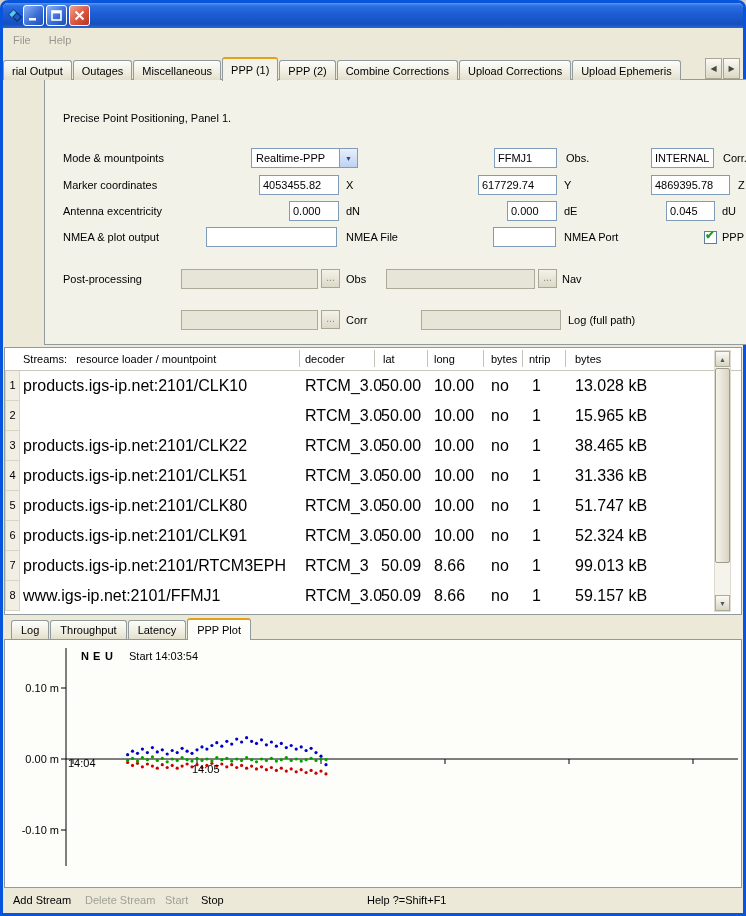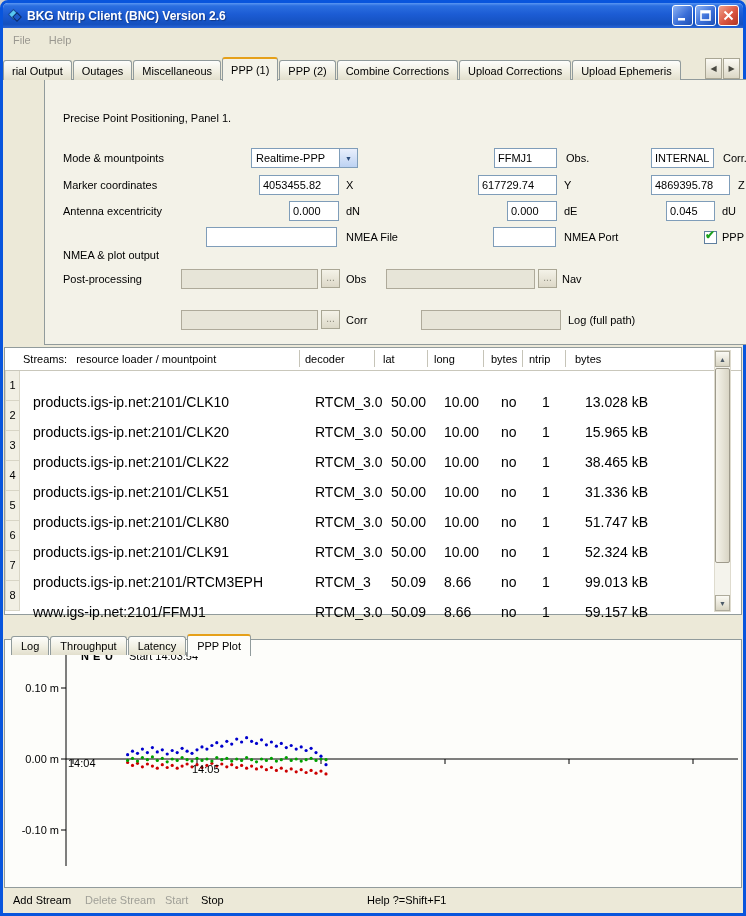--- a/index.html
+++ b/index.html
@@ -37,29 +37,29 @@
   .checkbox{position:absolute;width:13px;height:13px;box-sizing:border-box;border:1px solid #5f7f9f;background:#fff;cursor:pointer;}
   .checkbox .chk{position:absolute;left:0px;top:-4px;font-size:12px;color:#1ca11c;font-weight:bold;}
   
   .streams{position:absolute;top:344px;left:1px;width:738px;height:268px;background:#fff;border:1px solid #919b9c;box-sizing:border-box;z-index:2;}
   .thead{position:absolute;top:0;left:0;right:0;height:22px;background:#fff;border-bottom:1px solid #c9c7bb;}
   .thead .hc{position:absolute;top:0;height:22px;line-height:22px;font-size:11px;color:#000;white-space:pre;}
   .vline{position:absolute;top:2px;height:17px;width:1px;background:#c6c4b8;}
   .srow{position:absolute;left:0;right:18px;height:30px;cursor:default;}
   .snum{position:absolute;left:0;top:0;width:15px;height:30px;box-sizing:border-box;background:#f1efe4;border:1px solid #d8d5c6;border-top:none;
     font-size:11px;line-height:28px;text-align:center;color:#000;}
-  .sc{position:absolute;top:16px;height:30px;line-height:30px;font-size:14px;color:#000;white-space:nowrap;margin-left:10px;}
+  .sc{position:absolute;top:0;height:30px;line-height:30px;font-size:16px;color:#000;white-space:nowrap;}
   .c-mount{left:18px}.c-dec{left:300px}.c-lat{left:376px}.c-long{left:429px}.c-nmea{left:486px}.c-ntrip{left:527px}.c-bytes{left:570px}
   
   .vscroll{position:absolute;right:10px;top:2px;width:17px;height:262px;background:#f4f3ec;border:1px solid #dedbce;box-sizing:border-box;}
   .sbtn{position:absolute;left:0;width:15px;height:16px;background:linear-gradient(180deg,#fbfaf4,#d9d5c3);border:1px solid #aeab9c;box-sizing:border-box;
     display:flex;align-items:center;justify-content:center;font-size:7px;color:#4c5a68;cursor:pointer;}
   .sthumb{position:absolute;left:0;top:17px;width:15px;height:195px;background:linear-gradient(90deg,#f5f3ea,#d9d5c5);border:1px solid #9e9a8c;border-radius:2px;box-sizing:border-box;cursor:grab;}
   
-  .bottom-tabrow{position:absolute;top:613px;left:8px;right:0;height:23px;display:flex;align-items:flex-end;z-index:3;margin-top:16px;}
+  .bottom-tabrow{position:absolute;top:613px;left:8px;right:0;height:23px;display:flex;align-items:flex-end;z-index:3;}
   .btab{height:19px;line-height:19px;padding:0 9px;font-size:11px;border:1px solid #919b9c;border-bottom:none;border-radius:3px 3px 0 0;
     background:linear-gradient(180deg,#fdfdfb 0%,#f1efe2 55%,#e2dfcd 100%);margin-right:1px;cursor:pointer;box-sizing:border-box;}
   .btab.selected{height:22px;line-height:21px;background:#fdfdfa;border-top:2px solid #e5a01a;margin-bottom:-1px;z-index:4;position:relative;}
   
   .plot{position:absolute;top:636px;left:1px;width:738px;height:249px;background:#fdfdfa;border:1px solid #919b9c;box-sizing:border-box;z-index:2;}
   .plot svg{position:absolute;left:0;top:0;}
   .plot .ptext{position:absolute;font-size:11px;color:#000;white-space:nowrap;}
   .ylab{position:absolute;width:52px;text-align:right;font-size:11px;color:#000;}
   .leg{font-weight:bold;letter-spacing:1px;font-size:11px;}
   .leg-n{color:#cc0000}.leg-e{color:#00a000}.leg-u{color:#0000cc}
@@ -74,21 +74,20 @@
 <div id="stage">
 <div class="window">
 
   <div class="titlebar">
     <span style="display:flex;">
       <svg width="16" height="16" viewBox="0 0 16 16">
         <rect x="3" y="3" width="7" height="7" transform="rotate(45 6.5 6.5)" fill="#58c8f0" stroke="#1a4a9a" stroke-width="1"></rect>
         <rect x="7" y="6" width="6" height="6" transform="rotate(45 10 9)" fill="#1e5ac8" stroke="#0c2c6a" stroke-width="1"></rect>
       </svg>
     </span>
-    <span class="title-text">BKG Ntrip Client (BNC) Version 2.6</span>
     <span class="title-buttons">
       <span class="tbtn minmax">
         <svg width="13" height="13" viewBox="0 0 13 13">
               <rect x="2" y="9" width="7" height="2.5" fill="#fff"></rect>
             </svg>
       </span>
       <span class="tbtn minmax">
         <svg width="13" height="13" viewBox="0 0 13 13">
               <rect x="2" y="2" width="9" height="9" fill="none" stroke="#fff" stroke-width="1.6"></rect>
               <rect x="2" y="2" width="9" height="2.4" fill="#fff"></rect>
@@ -150,21 +149,21 @@
     <div class="lbl" style="left:693px;top:95px;">Z</div>
 
     <div class="lbl" style="left:18px;top:121px;">Antenna excentricity</div>
     <input class="inp" style="left: 244px; top: 121px; width: 50px;" value="0.000">
     <div class="lbl" style="left:301px;top:121px;">dN</div>
     <input class="inp" style="left: 462px; top: 121px; width: 50px;" value="0.000">
     <div class="lbl" style="left:519px;top:121px;">dE</div>
     <input class="inp" style="left: 621px; top: 121px; width: 49px;" value="0.045">
     <div class="lbl" style="left:677px;top:121px;">dU</div>
 
-    <div class="lbl" style="left:18px;top:165px;">NMEA &amp; plot output</div>
+    <div class="lbl" style="left:18px;top:147px;">NMEA &amp; plot output</div>
     <input class="inp" style="left: 161px; top: 147px; width: 131px;" value="">
     <div class="lbl" style="left:301px;top:147px;">NMEA File</div>
     <input class="inp" style="left: 448px; top: 147px; width: 63px;" value="">
     <div class="lbl" style="left:519px;top:147px;">NMEA Port</div>
     <div class="checkbox" style="left:659px;top:151px;">
       <span class="chk">✔</span>
     </div>
     <div class="lbl" style="left:677px;top:147px;">PPP Plot</div>
 
     <div class="lbl" style="left:18px;top:189px;">Post-processing</div>
@@ -204,21 +203,20 @@
       <div class="sc c-mount">products.igs-ip.net:2101/CLK10</div>
       <div class="sc c-dec">RTCM_3.0</div>
       <div class="sc c-lat">50.00</div>
       <div class="sc c-long">10.00</div>
       <div class="sc c-nmea">no</div>
       <div class="sc c-ntrip">1</div>
       <div class="sc c-bytes">13.028 kB</div>
     </div>
     <div class="srow" style="top:53px;">
       <div class="snum">2</div>
-      <div class="sc c-mount">products.igs-ip.net:2101/CLK20</div>
       <div class="sc c-dec">RTCM_3.0</div>
       <div class="sc c-lat">50.00</div>
       <div class="sc c-long">10.00</div>
       <div class="sc c-nmea">no</div>
       <div class="sc c-ntrip">1</div>
       <div class="sc c-bytes">15.965 kB</div>
     </div>
     <div class="srow" style="top:83px;">
       <div class="snum">3</div>
       <div class="sc c-mount">products.igs-ip.net:2101/CLK22</div>

